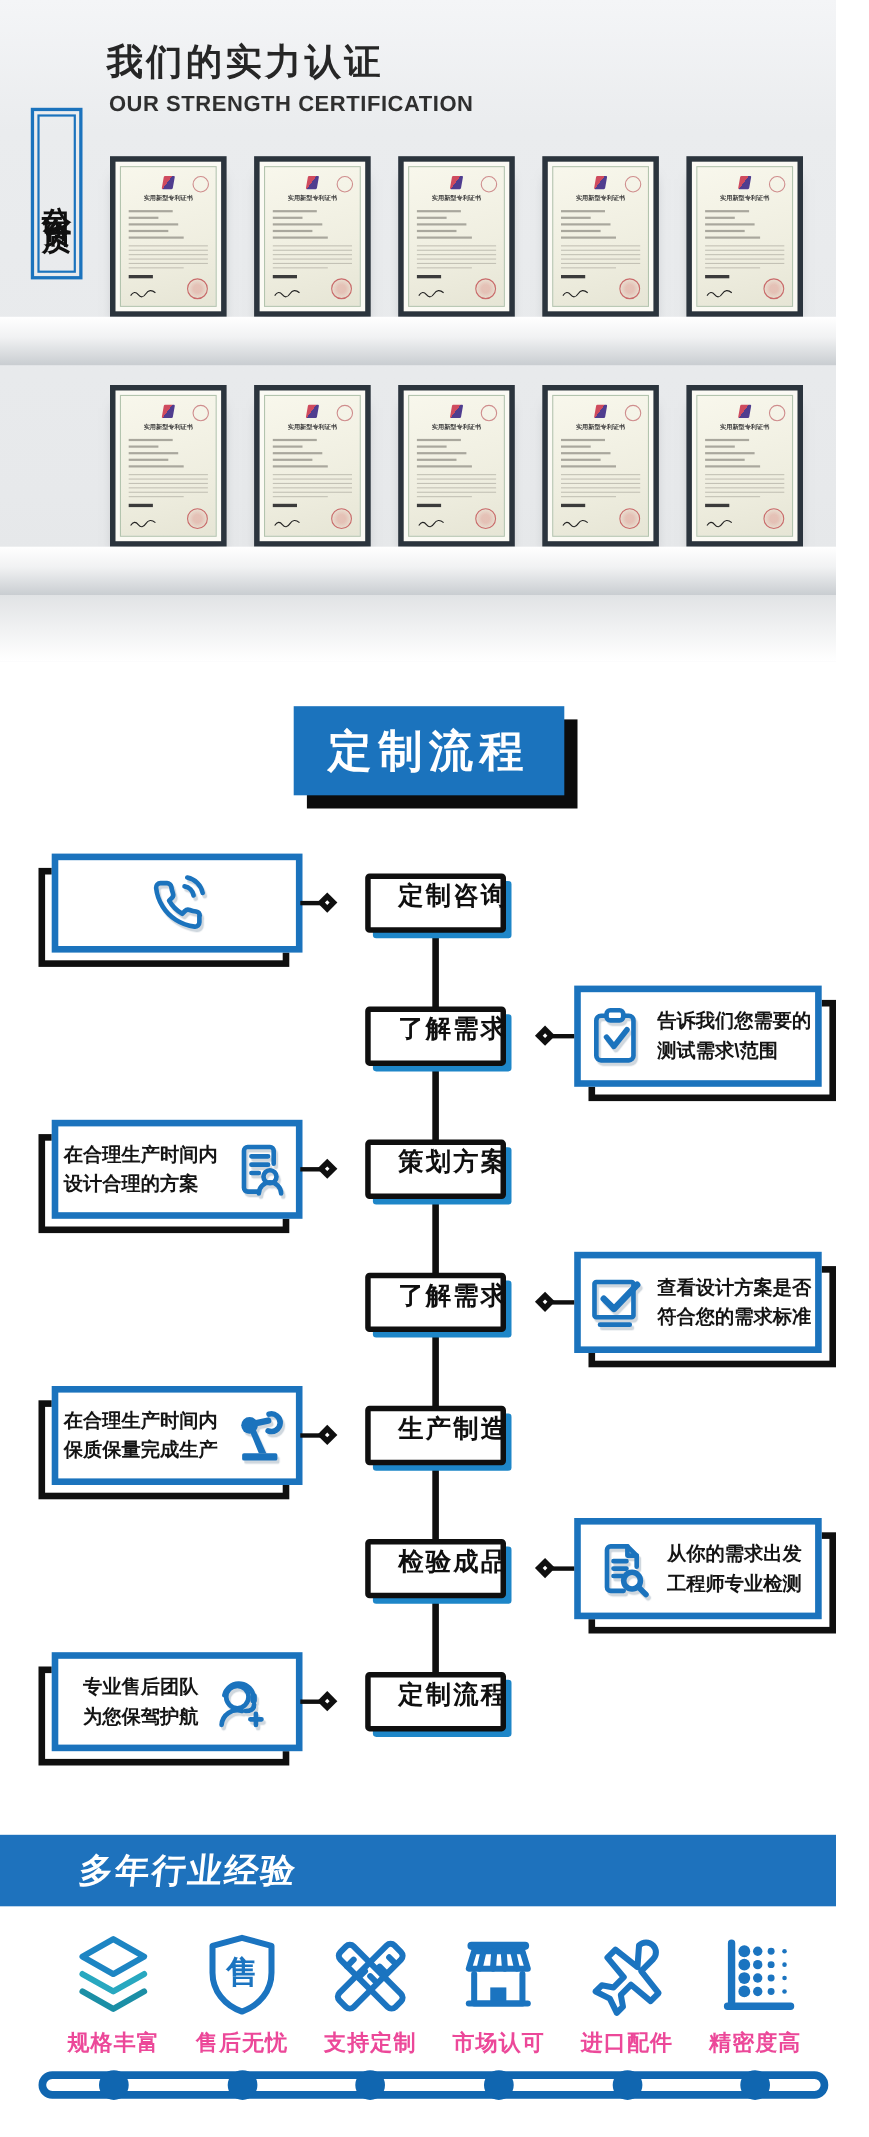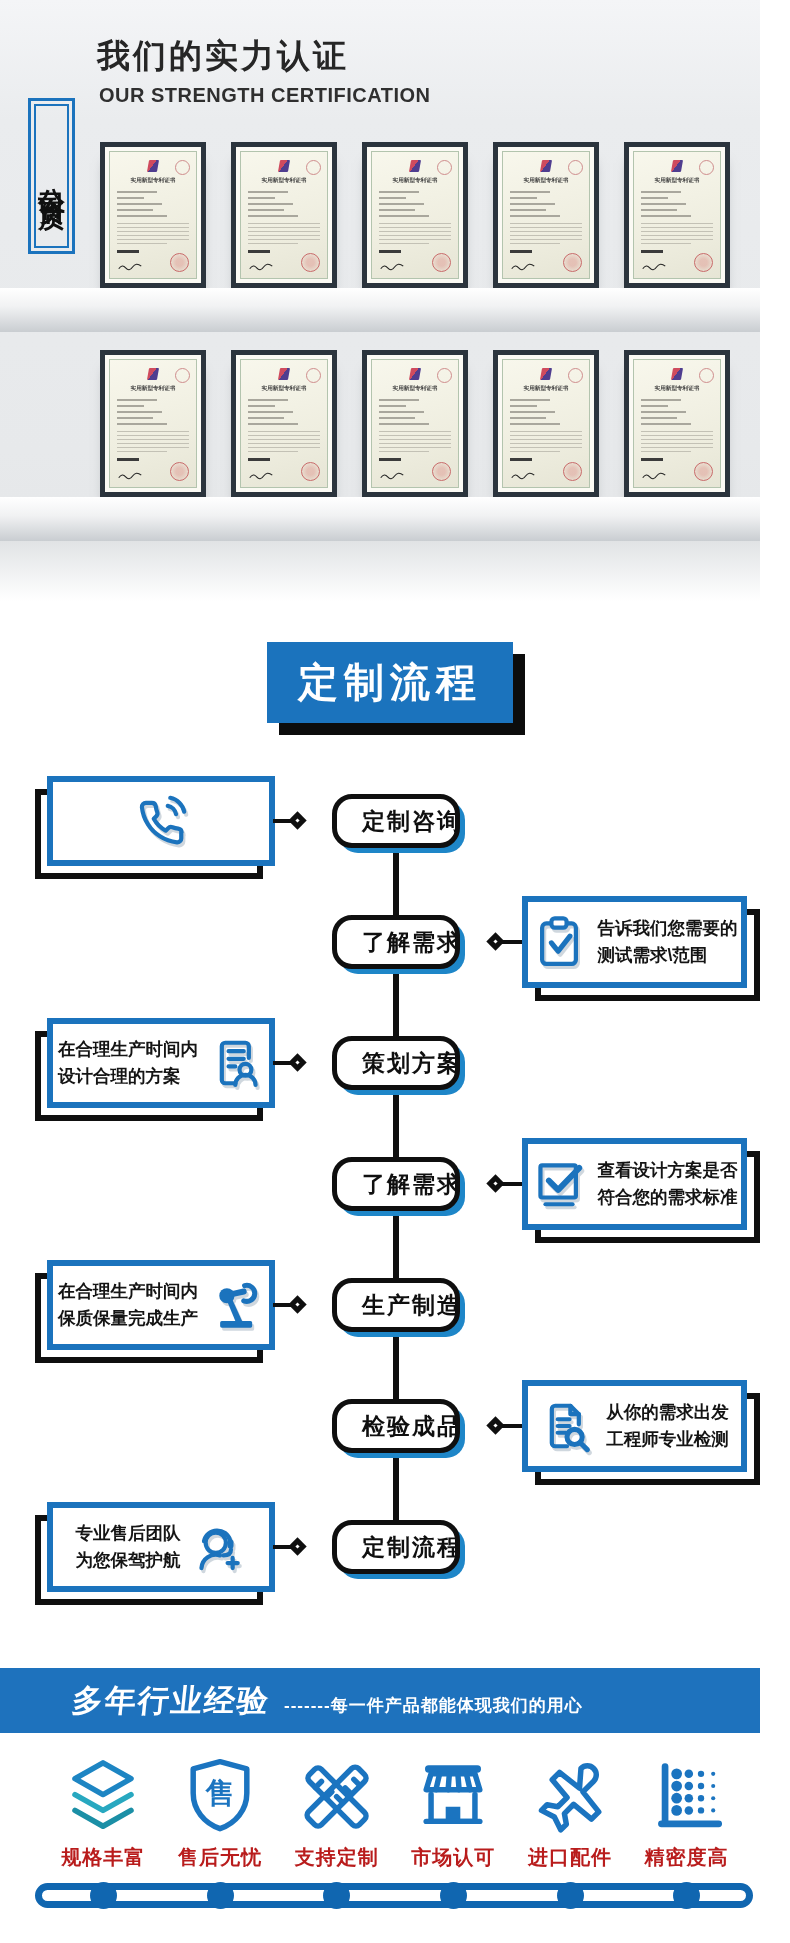--- a/index.html
+++ b/index.html
@@ -36,42 +36,42 @@
   .cert-sign-row{position:absolute;left:7px;right:7px;bottom:6px;display:flex;justify-content:space-between;align-items:flex-end;}
   .cert-sign{width:26px;height:10px;}
   .cert-seal-bottom{width:17px;height:17px;border-radius:50%;border:1px solid #c96a6a;
        background:radial-gradient(circle,rgba(216,92,92,.28) 30%,rgba(216,92,92,.08) 70%);}
   
   .banner-shadow{position:absolute;left:279px;top:654px;width:246px;height:81px;background:#0c0c0c;}
   .banner{position:absolute;left:267px;top:642px;width:246px;height:81px;background:#1b73bd;color:#fff;
           font-size:40px;font-weight:800;letter-spacing:6px;display:flex;align-items:center;justify-content:center;}
   .vline{position:absolute;left:393px;top:821px;width:6px;height:726px;background:#0f0f0f;z-index:1;}
   .flow-node{position:absolute;left:332px;width:128px;height:54px;box-sizing:border-box;background:#fff;
-             border:5px solid #0f0f0f;border-radius:20px;box-shadow:6px 6px 0 -1px #1e86c8;
-             display:flex;align-items:center;justify-content:center;z-index:3;padding-left:32px;}
+             border:5px solid #0f0f0f;border-radius:4px;box-shadow:6px 6px 0 -1px #1e86c8;
+             display:flex;justify-content:center;z-index:3;padding-left:32px;}
   .flow-node span{font-size:23px;font-weight:800;color:#0f0f0f;letter-spacing:2px;white-space:nowrap;}
   .shadow-frame{position:absolute;box-sizing:border-box;border:6px solid #0f0f0f;z-index:1;}
   .sidebox{position:absolute;box-sizing:border-box;border:6px solid #1b73bd;background:#fff;display:flex;
            align-items:center;justify-content:center;gap:12px;z-index:2;}
   .sidebox-text{font-size:17.5px;font-weight:700;line-height:1.55;color:#141414;white-space:nowrap;}
   .sidebox-icon{display:inline-flex;}
   .sidebox-icon svg{width:54px;height:54px;filter:drop-shadow(2px 3px 0 rgba(160,175,190,.5));}
   .hline{position:absolute;height:4px;background:#0f0f0f;z-index:2;}
   .diamond{position:absolute;width:13px;height:13px;background:#0f0f0f;transform:rotate(45deg);
            display:flex;align-items:center;justify-content:center;z-index:2;}
   .diamond i{width:3.5px;height:3.5px;background:#fff;}
   
   .band{position:absolute;top:1668px;left:0;width:790px;height:65px;background:#1e72bd;display:flex;align-items:center;}
   .band-title{margin-left:72px;font-size:31px;font-weight:800;color:#fff;transform:skewX(-6deg);letter-spacing:2px;white-space:nowrap;}
   .band-sub{margin-left:14px;margin-top:10px;font-size:17px;font-weight:700;color:#fff;letter-spacing:1px;white-space:nowrap;}
   .features{position:absolute;top:1758px;left:45px;width:700px;display:flex;}
   .feature{width:116.66px;display:flex;flex-direction:column;align-items:center;}
   .f-icon{display:inline-flex;}
   .f-icon svg{width:78px;height:78px;}
-  .f-label{margin-top:8px;font-size:20px;font-weight:800;color:#b91c1c;letter-spacing:1px;white-space:nowrap;}
+  .f-label{margin-top:8px;font-size:20px;font-weight:800;color:#ec4899;letter-spacing:1px;white-space:nowrap;}
   .timeline{position:absolute;top:1883px;left:35px;width:718px;height:25px;border:7px solid #1066b0;
             border-radius:16px;box-sizing:border-box;}
   .tl-dot{position:absolute;top:1882px;width:27px;height:27px;border-radius:50%;background:#1066b0;}
 </style>
 </head>
 <body>
 
 <div class="page">
 
   <section class="sec1">
@@ -556,21 +556,20 @@
         <div class="hline" style="left:273px;top:1545px;width:20px"></div>
         <span class="diamond" style="left:291px;top:1540px">
           <i></i>
         </span>
       </div>
   </section>
 
   <section>
     <div class="band">
       <span class="band-title">多年行业经验</span>
-      <span class="band-sub">-------每一件产品都能体现我们的用心</span>
     </div>
     <div class="features">
         <div class="feature">
           <span class="f-icon">
             <svg viewBox="0 0 64 64" fill="none" stroke-linejoin="round" stroke-linecap="round">
               <path d="M32 4 55 17 32 30 9 17Z" stroke="#1d85c3" stroke-width="4.5"></path>
               <path d="M9 30l23 13 23-13" stroke="#28a8c0" stroke-width="4.5"></path>
               <path d="M9 43l23 13 23-13" stroke="#1b8fa6" stroke-width="4.5"></path>
             </svg>
           </span>

